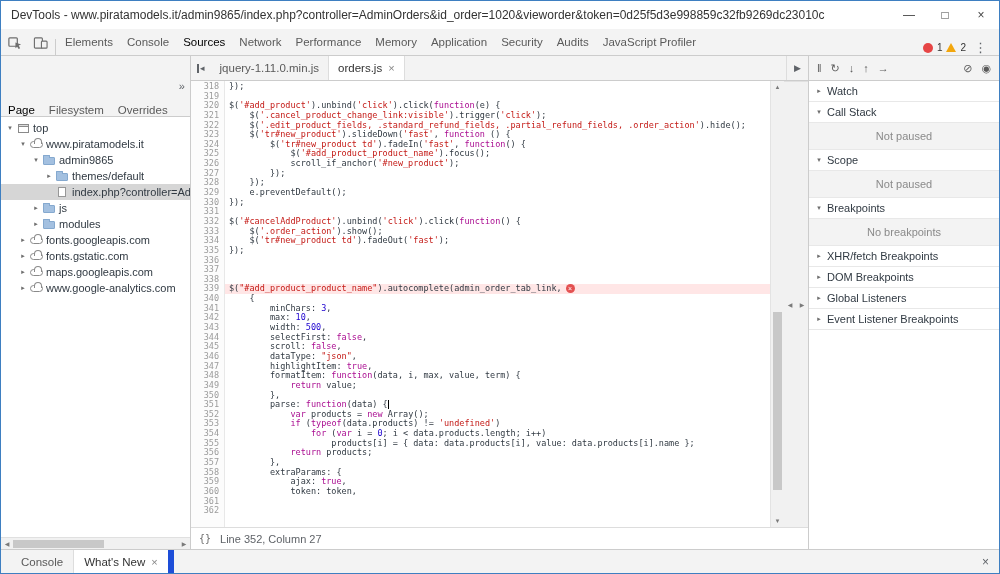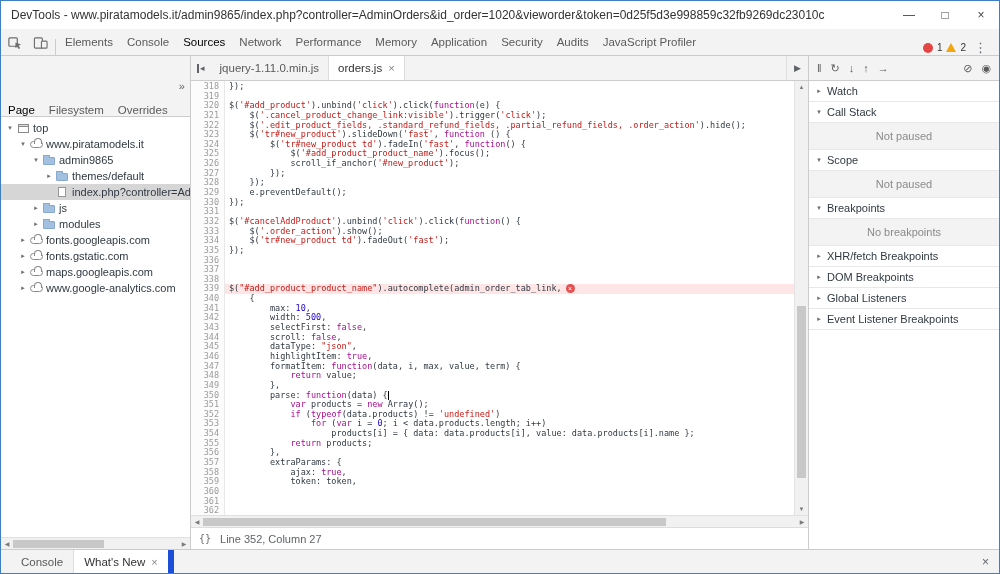--- a/index.html
+++ b/index.html
@@ -57,21 +57,21 @@
   .editor{flex:1;min-width:0;display:flex;flex-direction:column;border-right:1px solid #ccc;}
   .edtabs{flex:0 0 25px;background:#f3f3f3;border-bottom:1px solid #ccc;display:flex;align-items:stretch;}
   .navico{display:flex;align-items:center;padding:0 6px;color:#5f6368;}
   .navico .navbar{width:2px;height:9px;background:#5f6368;margin-right:1px;}
   .navico .navtri{font-size:9px;}
   .edtab-container{display:flex;align-items:stretch;}
   .edtab{display:flex;align-items:center;padding:0 9px;font-size:11.5px;color:#5a5a5a;border-right:1px solid #ddd;white-space:nowrap;}
   .edtab.active{background:#fff;color:#333;}
   .edtab .close{margin-left:6px;color:#868686;font-size:11px;}
   .panelico{display:flex;align-items:center;padding:0 7px;color:#5f6368;font-size:9px;border-left:1px solid #ddd;}
-  .code-area{flex:1;display:flex;flex-direction:column;min-height:0;}
+  .code-area{flex:1;display:flex;flex-direction:row;min-height:0;}
   .code-main{flex:1;display:flex;min-height:0;overflow:hidden;}
   .codefont{font-family:"DejaVu Sans Mono",monospace;font-size:8.5px;}
   .gutter{flex:0 0 34px;width:34px;background:#fcfcfc;border-right:1px solid #e8e8e8;text-align:right;padding:1px 5px 0 0;color:#9b9b9b;overflow:hidden;}
   .cl{height:9.65px;line-height:9.65px;white-space:pre;}
   .code-col{flex:1;overflow:hidden;padding-top:1px;background:#fff;}
   .code-line{padding-left:4px;color:var(--c-text,#303942);}
   .code-line.error-line{background:var(--c-error_line,#ffe6e6);}
   .tk-k{color:var(--c-keyword,#aa0d91);}
   .tk-s{color:var(--c-string,#c41a16);}
   .tk-n{color:var(--c-number,#1c00cf);}
@@ -331,20 +331,21 @@
               <div class="cl code-line"></div>
               <div class="cl code-line"><span class="tk-d">$(</span><span class="tk-s">'#cancelAddProduct'</span><span class="tk-d">).unbind(</span><span class="tk-s">'click'</span><span class="tk-d">).click(</span><span class="tk-k">function</span><span class="tk-d">() {</span></div>
               <div class="cl code-line"><span class="tk-d">    $(</span><span class="tk-s">'.order_action'</span><span class="tk-d">).show();</span></div>
               <div class="cl code-line"><span class="tk-d">    $(</span><span class="tk-s">'tr#new_product td'</span><span class="tk-d">).fadeOut(</span><span class="tk-s">'fast'</span><span class="tk-d">);</span></div>
               <div class="cl code-line"><span class="tk-d">});</span></div>
               <div class="cl code-line"></div>
               <div class="cl code-line"></div>
               <div class="cl code-line"></div>
               <div class="cl code-line error-line"><span class="tk-d">$(</span><span class="tk-s">"#add_product_product_name"</span><span class="tk-d">).autocomplete(admin_order_tab_link,</span><span class="err-badge">×</span></div>
               <div class="cl code-line"><span class="tk-d">    {</span></div>
+              <div class="cl code-line"><span class="tk-d">        minChars: </span><span class="tk-n">3</span><span class="tk-d">,</span></div>
               <div class="cl code-line"><span class="tk-d">        max: </span><span class="tk-n">10</span><span class="tk-d">,</span></div>
               <div class="cl code-line"><span class="tk-d">        width: </span><span class="tk-n">500</span><span class="tk-d">,</span></div>
               <div class="cl code-line"><span class="tk-d">        selectFirst: </span><span class="tk-k">false</span><span class="tk-d">,</span></div>
               <div class="cl code-line"><span class="tk-d">        scroll: </span><span class="tk-k">false</span><span class="tk-d">,</span></div>
               <div class="cl code-line"><span class="tk-d">        dataType: </span><span class="tk-s">"json"</span><span class="tk-d">,</span></div>
               <div class="cl code-line"><span class="tk-d">        highlightItem: </span><span class="tk-k">true</span><span class="tk-d">,</span></div>
               <div class="cl code-line"><span class="tk-d">        formatItem: </span><span class="tk-k">function</span><span class="tk-d">(data, i, max, value, term) {</span></div>
               <div class="cl code-line"><span class="tk-d">            </span><span class="tk-k">return</span><span class="tk-d"> value;</span></div>
               <div class="cl code-line"><span class="tk-d">        },</span></div>
               <div class="cl code-line"><span class="tk-d">        parse: </span><span class="tk-k">function</span><span class="tk-d">(data) {</span><span class="caret"></span></div>

